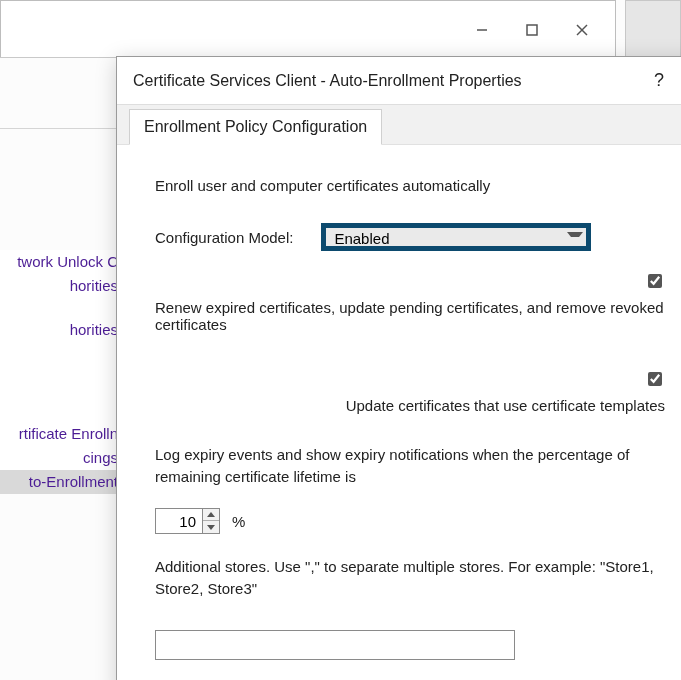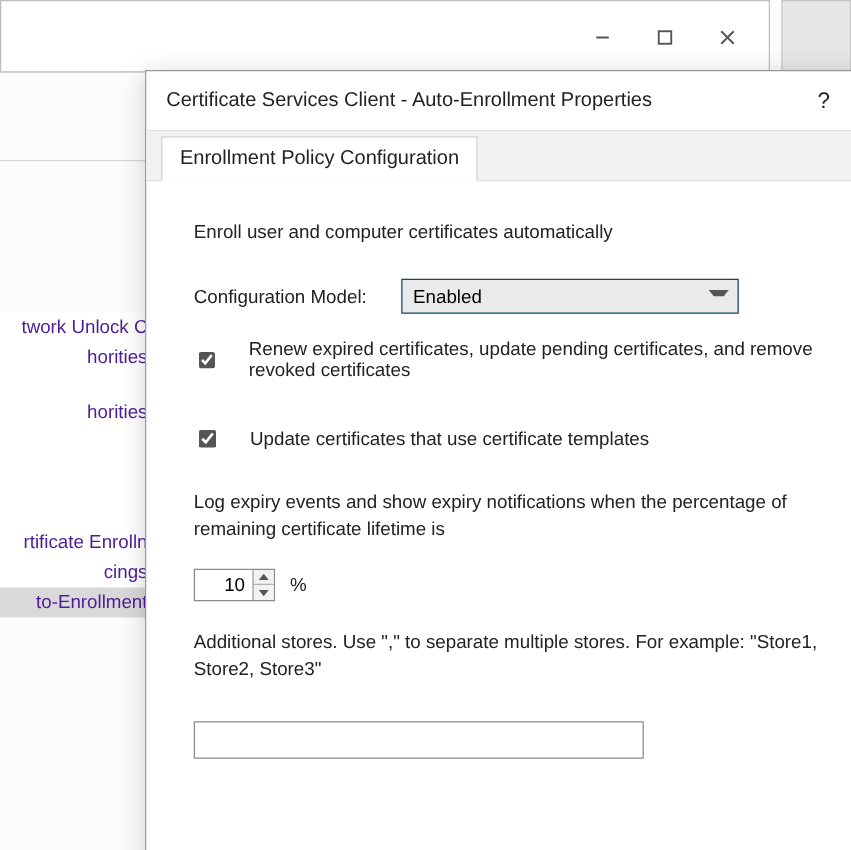--- a/index.html
+++ b/index.html
@@ -158,43 +158,44 @@
     position: relative;
     flex: 1;
     max-width: 270px;
   }
   select.win {
     width: 100%;
     height: 28px;
     font-family: inherit;
     font-size: 15px;
     background: #eaeaea;
-    border: 1px solid #0c4a6e;
+    border: 5px solid #0c4a6e;
     padding: 2px 24px 2px 8px;
     appearance: none;
     -webkit-appearance: none;
   }
   .select-wrap::after {
     content: "";
     position: absolute;
     right: 8px; top: 50%;
     width: 8px; height: 5px;
     transform: translateY(-50%);
     background: none;
     border-left: 4px solid transparent;
     border-right: 4px solid transparent;
     border-top: 5px solid #555;
     pointer-events: none;
   }
   .chk-row {
     display: flex;
-    align-items: center;
-    gap: 24px;
+    align-items: flex-end;
+    gap: 8px;
     margin: 12px 0 18px 0;
     max-width: 510px;
+    flex-direction: column;
   }
   .chk-row input[type=checkbox] {
     width: 14px; height: 14px;
     margin-top: 3px;
     accent-color: #555;
   }
   .spin-row {
     display: flex;
     align-items: center;
     gap: 12px;

